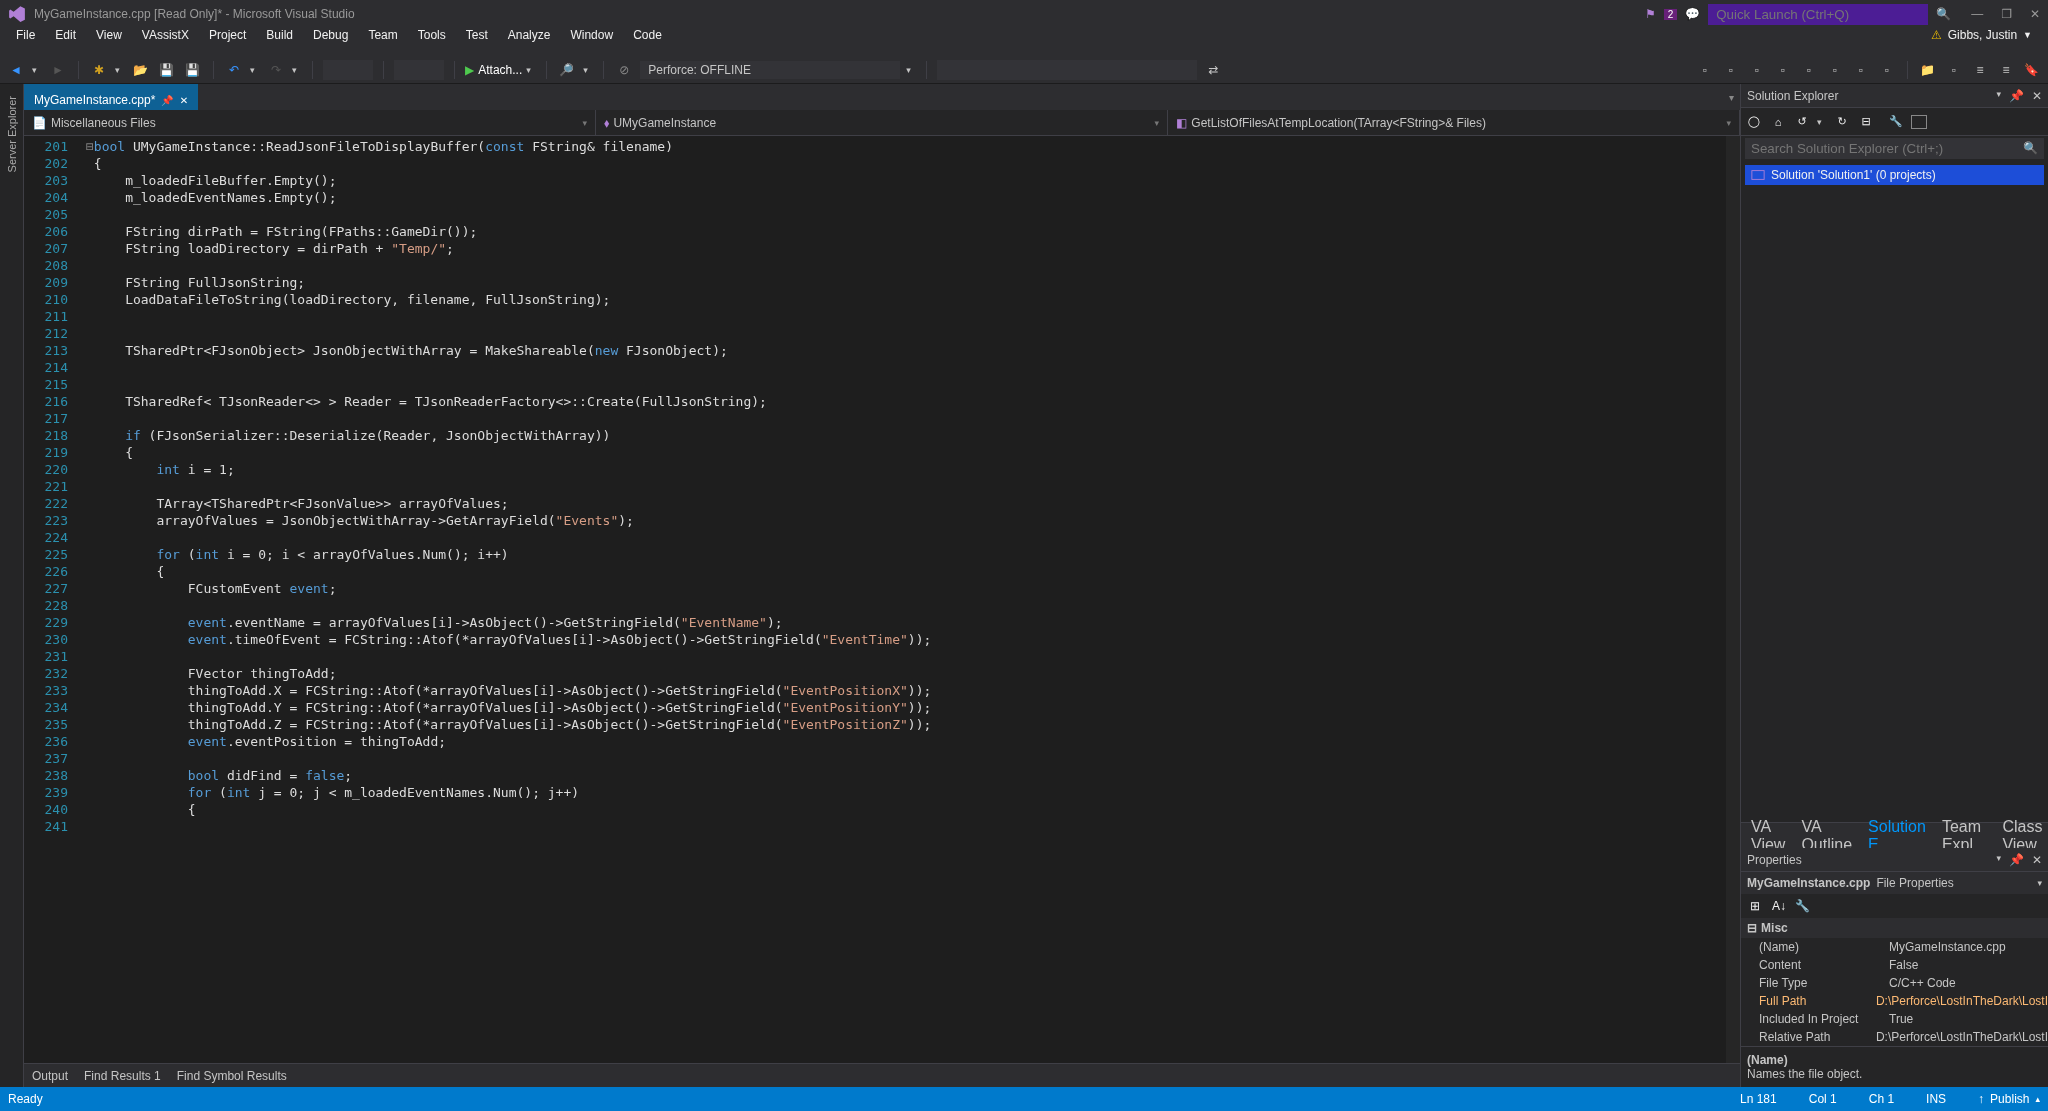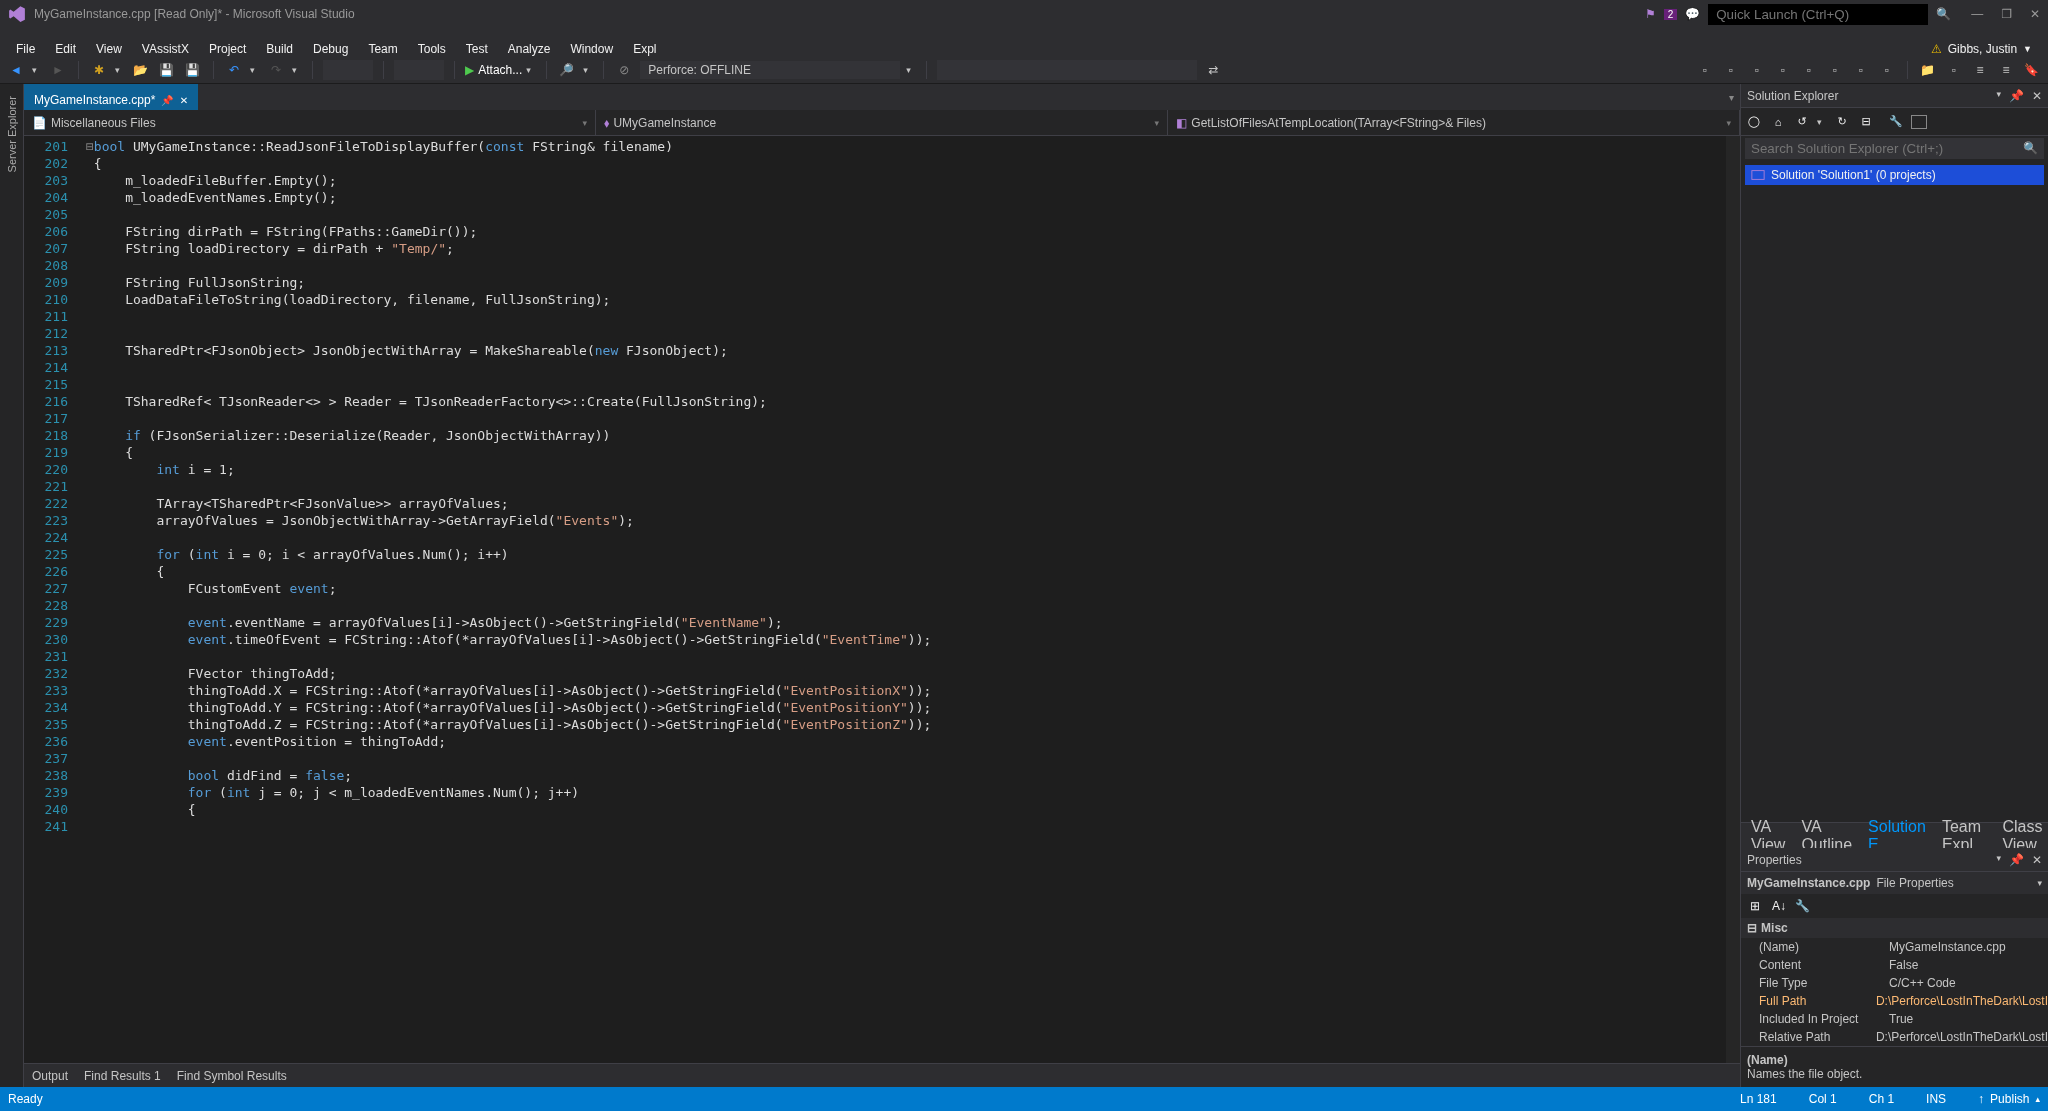--- a/index.html
+++ b/index.html
@@ -18,35 +18,35 @@
   height: 28px;
   background: #2d2d30;
   display: flex;
   align-items: center;
   padding: 0 8px;
   color: #999;
 }
 .vs-icon { width: 18px; height: 18px; margin-right: 8px; }
 .titlebar-right { margin-left: auto; display: flex; align-items: center; gap: 8px; }
 .quicklaunch {
-  background: #000000;
+  background: #4c1d95;
   border: none;
   color: #999;
   padding: 3px 8px;
   width: 220px;
 }
 .win-controls { display: flex; gap: 18px; margin-left: 12px; color:#999;}
 .win-controls span { cursor: pointer; }
 .notif-badge { background: #68217a; color: #fff; padding: 0 4px; font-size: 10px; }
 
 .menubar {
   height: 28px;
   background: #2d2d30;
   display: flex;
-  align-items: flex-end;
+  align-items: flex-start;
   padding: 0 6px;
   color: #f1f1f1;
 }
 .menubar > div { padding: 0 10px; cursor: pointer; }
 .menubar-right { margin-left: auto; display: flex; align-items: center; gap: 6px; color: #f1f1f1; }
 .warn-icon { color: #f0c000; }
 
 .toolbar {
   height: 28px;
   background: #2d2d30;
@@ -175,21 +175,21 @@
   <div>View</div>
   <div>VAssistX</div>
   <div>Project</div>
   <div>Build</div>
   <div>Debug</div>
   <div>Team</div>
   <div>Tools</div>
   <div>Test</div>
   <div>Analyze</div>
   <div>Window</div>
-  <div>Expl</div>
+  <div>Code</div>
   <div class="menubar-right">
     <span class="warn-icon">⚠</span>
     <span>Gibbs, Justin</span>
     <span style="font-size:9px">▼</span>
   </div>
 </div>
 
 <div class="toolbar">
   <span class="tb-btn" style="color:#3794ff">◄</span>
     <span class="tb-dd">▾</span>

